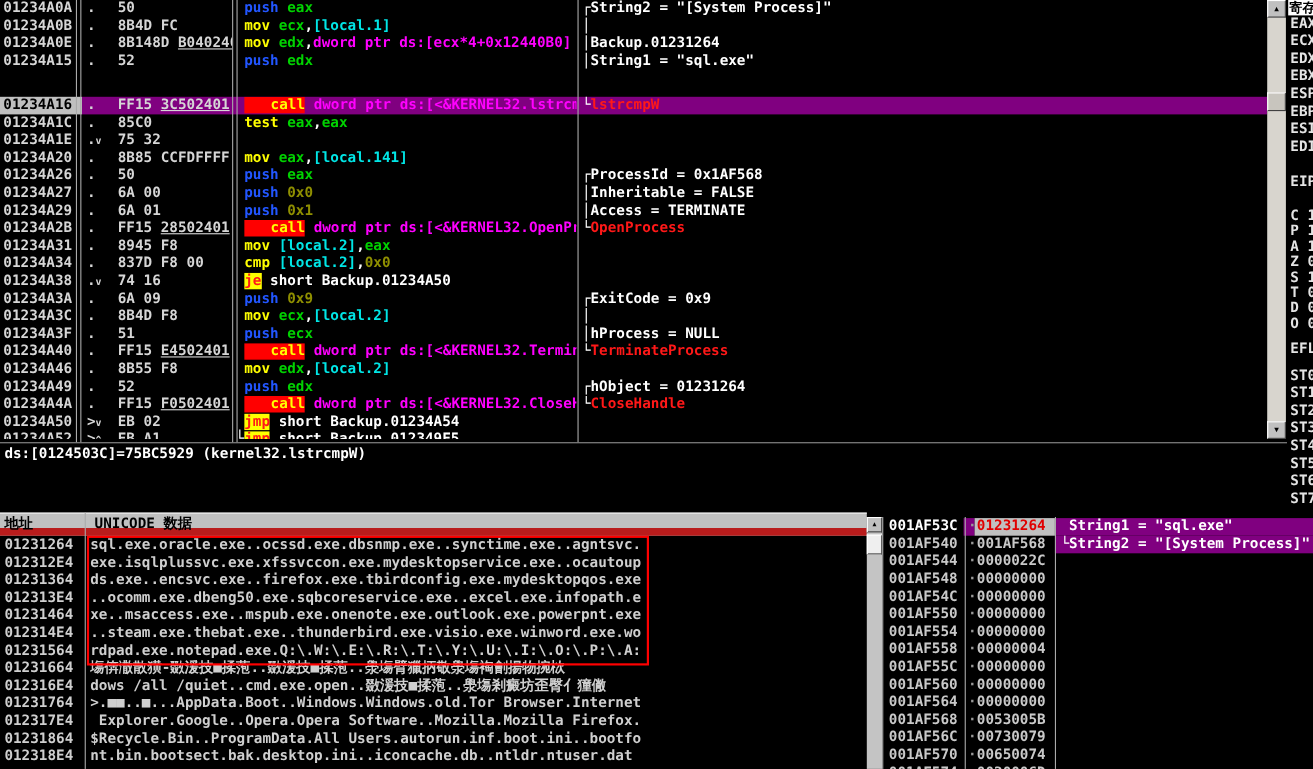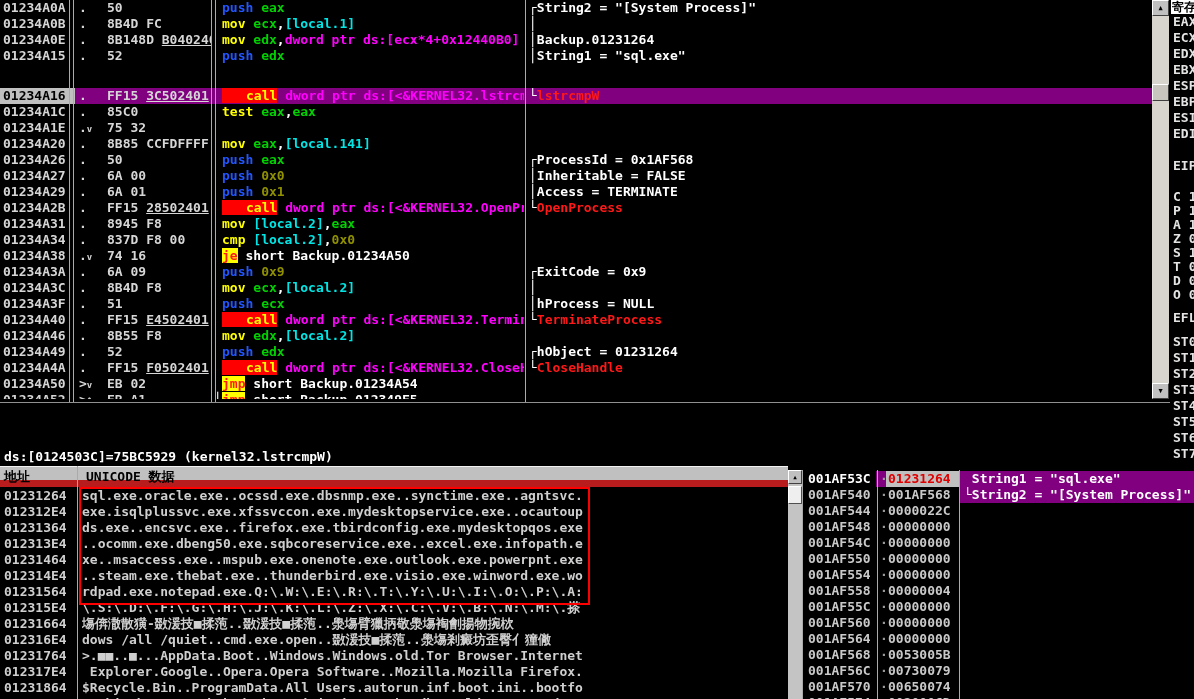--- a/index.html
+++ b/index.html
@@ -18,21 +18,21 @@
   .col-code{position:absolute;left:222px;width:302px;overflow:hidden;}
   .col-pre{position:absolute;left:214px;color:#fff;}
   .col-cmt{position:absolute;left:529px;width:622px;overflow:hidden;}
   .t-y{color:#ffff00;}.t-b{color:#2256ff;}.t-g{color:#00d200;}.t-c{color:#00e6e6;}
   .t-m{color:#ff00ff;}.t-o{color:#8f8f00;}.t-w{color:#ffffff;}.t-r{color:#ff1818;}
   .bg-call{background:#ff0000;color:#ffff00;padding-left:24px;}
   .bg-j{background:#ffff00;color:#ff1818;}
   .vline{position:absolute;top:0;width:1px;height:402px;background:#aaa;z-index:5;}
   
   #hline-info{position:absolute;left:0;top:402px;width:1170px;height:1px;background:#909090;}
-  #info-line{position:absolute;left:4px;top:405px;color:#fff;white-space:pre;margin-top:44px;}
+  #info-line{position:absolute;left:4px;top:405px;color:#fff;white-space:pre;}
   
   #sb-disasm{position:absolute;left:1152px;top:0;width:17px;height:399px;background:#d8d5ce;}
   .sb-btn{position:absolute;left:0;width:17px;height:16px;background:#c0c0c0;
     border-top:1px solid #fff;border-left:1px solid #fff;border-right:1px solid #404040;border-bottom:1px solid #404040;
     box-sizing:border-box;color:#000;font-size:7px;line-height:14px;text-align:center;}
   #sb-disasm-thumb{position:absolute;left:0;top:84px;width:17px;height:17px;background:#c8c5be;
     border-top:1px solid #fff;border-left:1px solid #fff;border-right:1px solid #404040;border-bottom:1px solid #404040;box-sizing:border-box;}
   
   #regs{position:absolute;left:1171px;top:0;width:23px;height:464px;background:#000;overflow:hidden;}
   #regs-title{height:14px;line-height:14px;background:#fff;color:#000;overflow:hidden;white-space:pre;
@@ -160,21 +160,20 @@
   </div>
   <div id="dump-vline"></div>
   <div id="dump-rows">
       <div class="mrow"><span class="m-a">01231264</span><span class="m-t">sql.exe.oracle.exe..ocssd.exe.dbsnmp.exe..synctime.exe..agntsvc.</span></div>
       <div class="mrow"><span class="m-a">012312E4</span><span class="m-t">exe.isqlplussvc.exe.xfssvccon.exe.mydesktopservice.exe..ocautoup</span></div>
       <div class="mrow"><span class="m-a">01231364</span><span class="m-t">ds.exe..encsvc.exe..firefox.exe.tbirdconfig.exe.mydesktopqos.exe</span></div>
       <div class="mrow"><span class="m-a">012313E4</span><span class="m-t">..ocomm.exe.dbeng50.exe.sqbcoreservice.exe..excel.exe.infopath.e</span></div>
       <div class="mrow"><span class="m-a">01231464</span><span class="m-t">xe..msaccess.exe..mspub.exe.onenote.exe.outlook.exe.powerpnt.exe</span></div>
       <div class="mrow"><span class="m-a">012314E4</span><span class="m-t">..steam.exe.thebat.exe..thunderbird.exe.visio.exe.winword.exe.wo</span></div>
       <div class="mrow"><span class="m-a">01231564</span><span class="m-t">rdpad.exe.notepad.exe.Q:\.W:\.E:\.R:\.T:\.Y:\.U:\.I:\.O:\.P:\.A:</span></div>
-      <div class="mrow"><span class="m-a">012315E4</span><span class="m-t">\.S:\.D:\.F:\.G:\.H:\.J:\.K:\.L:\.Z:\.X:\.C:\.V:\.B:\.N:\.M:\.搽</span></div>
       <div class="mrow"><span class="m-a">01231664</span><span class="m-t">塲倴潵散獚-敪湲技■揉萢..敪湲技■揉萢..澩塲臂獵抦敬澩塲裪劊揚物捥栨</span></div>
       <div class="mrow"><span class="m-a">012316E4</span><span class="m-t">dows /all /quiet..cmd.exe.open..敪湲技■揉萢..澩塲剎癜坊歪臀亻獞僘</span></div>
       <div class="mrow"><span class="m-a">01231764</span><span class="m-t">&gt;.■■..■...AppData.Boot..Windows.Windows.old.Tor Browser.Internet</span></div>
       <div class="mrow"><span class="m-a">012317E4</span><span class="m-t"> Explorer.Google..Opera.Opera Software..Mozilla.Mozilla Firefox.</span></div>
       <div class="mrow"><span class="m-a">01231864</span><span class="m-t">$Recycle.Bin..ProgramData.All Users.autorun.inf.boot.ini..bootfo</span></div>
       <div class="mrow"><span class="m-a">012318E4</span><span class="m-t">nt.bin.bootsect.bak.desktop.ini..iconcache.db..ntldr.ntuser.dat</span></div>
     </div>
   <div id="red-box"></div>
 
   <div id="sb-dump">

